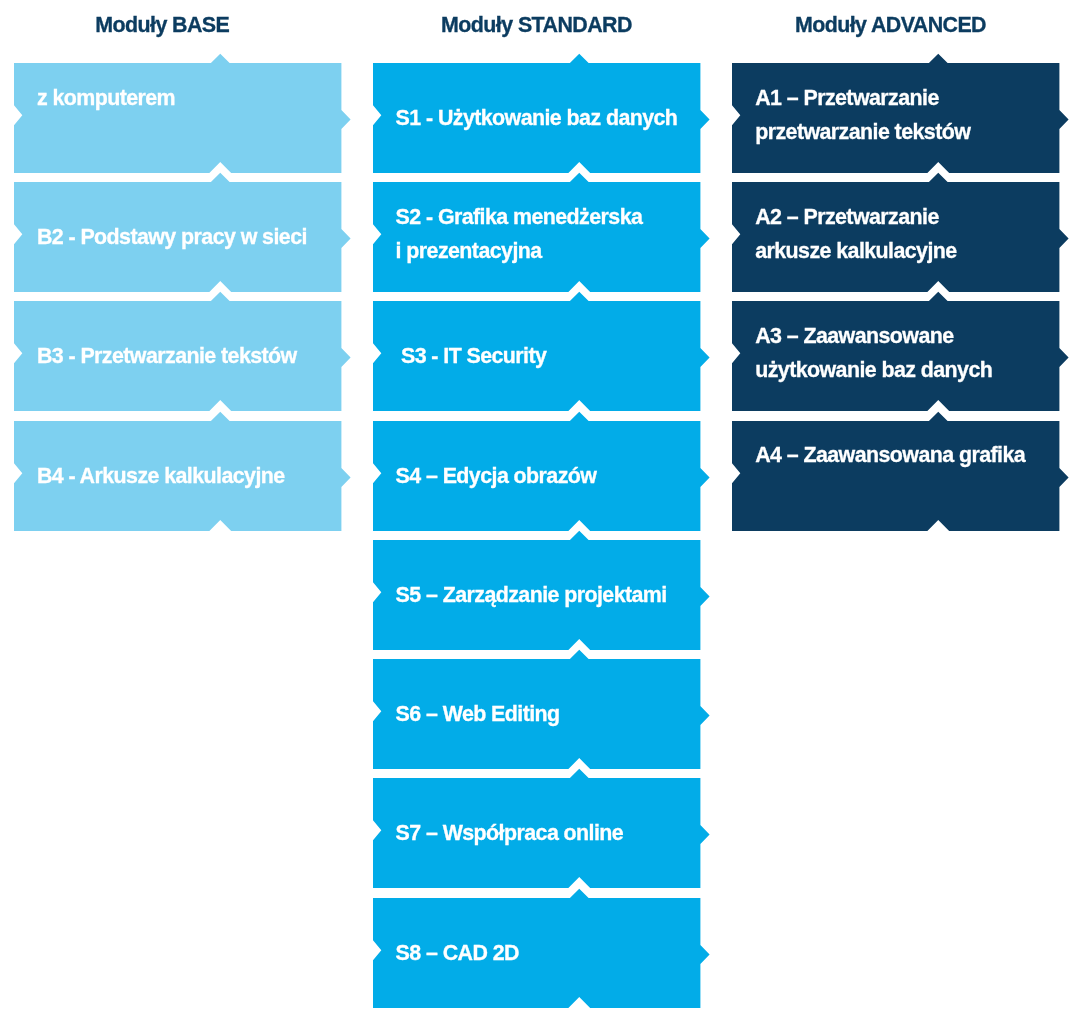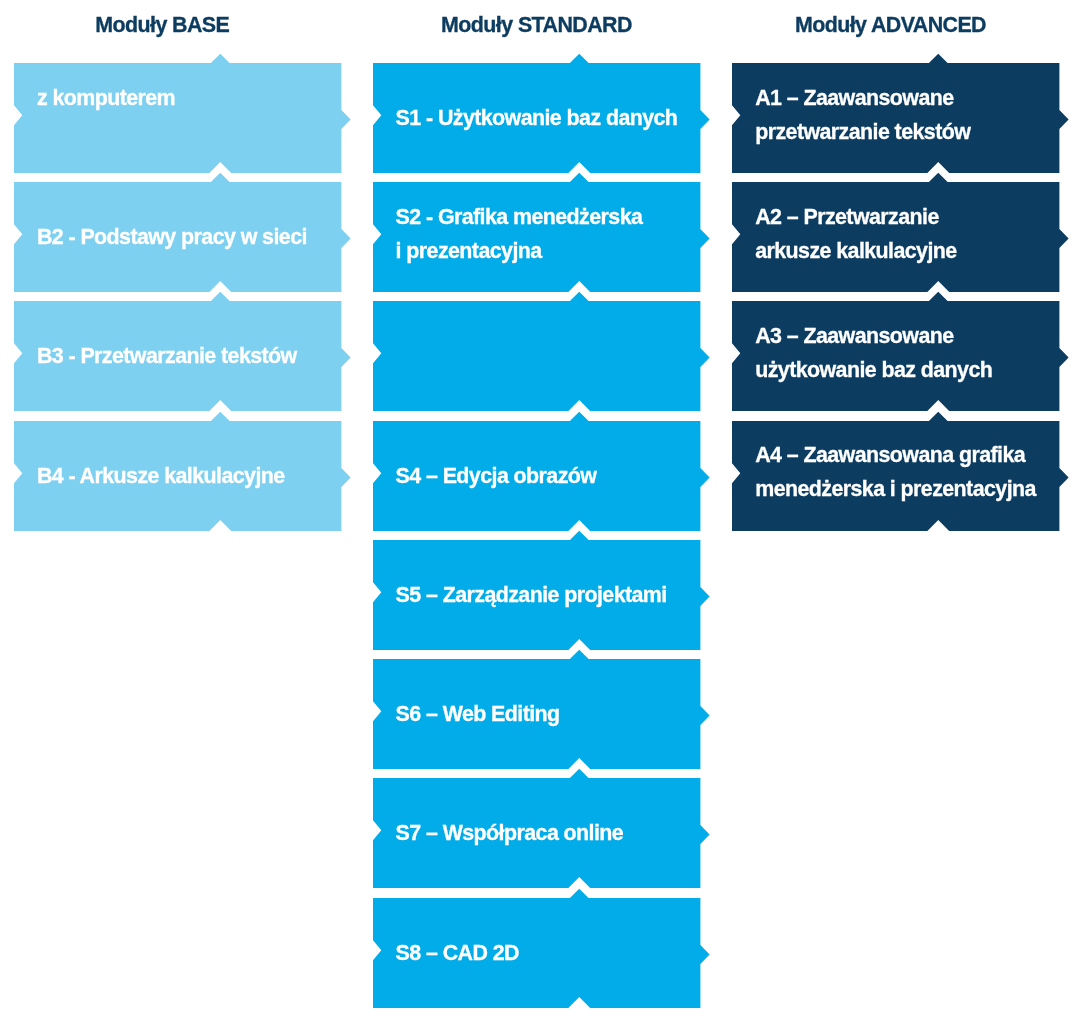--- a/index.html
+++ b/index.html
@@ -73,20 +73,23 @@
     </svg>
     <div class="label two">
       <span>S2 - Grafika menedżerska</span>
       <span>i prezentacyjna</span>
     </div>
   </div>
   <div class="chev" style="left:372.7px;top:301.32px">
     <svg width="327.4" height="110">
       <path d="M0,0 L196.91,0 L206.26,-9.2 L215.61,0 L327.4,0 L327.4,47 L336.6,56.5 L327.4,66 L327.4,110 L217.16,110 L206.26,99.1 L195.36,110 L0,110 L0,62.3 L8.3,52.3 L0,42.3 Z" fill="#02ace8"></path>
     </svg>
+    <div class="label one">
+      <span> S3 - IT Security</span>
+    </div>
   </div>
   <div class="chev" style="left:372.7px;top:420.58px">
     <svg width="327.4" height="110">
       <path d="M0,0 L196.91,0 L206.26,-9.2 L215.61,0 L327.4,0 L327.4,47 L336.6,56.5 L327.4,66 L327.4,110 L217.16,110 L206.26,99.1 L195.36,110 L0,110 L0,62.3 L8.3,52.3 L0,42.3 Z" fill="#02ace8"></path>
     </svg>
     <div class="label one">
       <span>S4 – Edycja obrazów</span>
     </div>
   </div>
   <div class="chev" style="left:372.7px;top:539.84px">
@@ -121,21 +124,21 @@
       <span>S8 – CAD 2D</span>
     </div>
   </div>
 
   <div class="col-title" style="left:794.9px">Moduły ADVANCED</div>
   <div class="chev" style="left:732.3px;top:62.8px">
     <svg width="327.4" height="110">
       <path d="M0,0 L196.91,0 L206.26,-9.2 L215.61,0 L327.4,0 L327.4,47 L336.6,56.5 L327.4,66 L327.4,110 L217.16,110 L206.26,99.1 L195.36,110 L0,110 L0,62.3 L8.3,52.3 L0,42.3 Z" fill="#0c3c60"></path>
     </svg>
     <div class="label two">
-      <span>A1 – Zaawansowane</span>
+      <span>A1 – Przetwarzanie</span>
       <span>przetwarzanie tekstów</span>
     </div>
   </div>
   <div class="chev" style="left:732.3px;top:182.06px">
     <svg width="327.4" height="110">
       <path d="M0,0 L196.91,0 L206.26,-9.2 L215.61,0 L327.4,0 L327.4,47 L336.6,56.5 L327.4,66 L327.4,110 L217.16,110 L206.26,99.1 L195.36,110 L0,110 L0,62.3 L8.3,52.3 L0,42.3 Z" fill="#0c3c60"></path>
     </svg>
     <div class="label two">
       <span>A2 – Przetwarzanie</span>
       <span>arkusze kalkulacyjne</span>
@@ -149,17 +152,16 @@
       <span>A3 – Zaawansowane</span>
       <span>użytkowanie baz danych</span>
     </div>
   </div>
   <div class="chev" style="left:732.3px;top:420.58px">
     <svg width="327.4" height="110">
       <path d="M0,0 L196.91,0 L206.26,-9.2 L215.61,0 L327.4,0 L327.4,47 L336.6,56.5 L327.4,66 L327.4,110 L217.16,110 L206.26,99.1 L195.36,110 L0,110 L0,62.3 L8.3,52.3 L0,42.3 Z" fill="#0c3c60"></path>
     </svg>
     <div class="label two">
       <span>A4 – Zaawansowana grafika</span>
-      <span>menedżerska i prezentacyjna</span>
     </div>
   </div>
 
 </div>
 
 </body></html>

